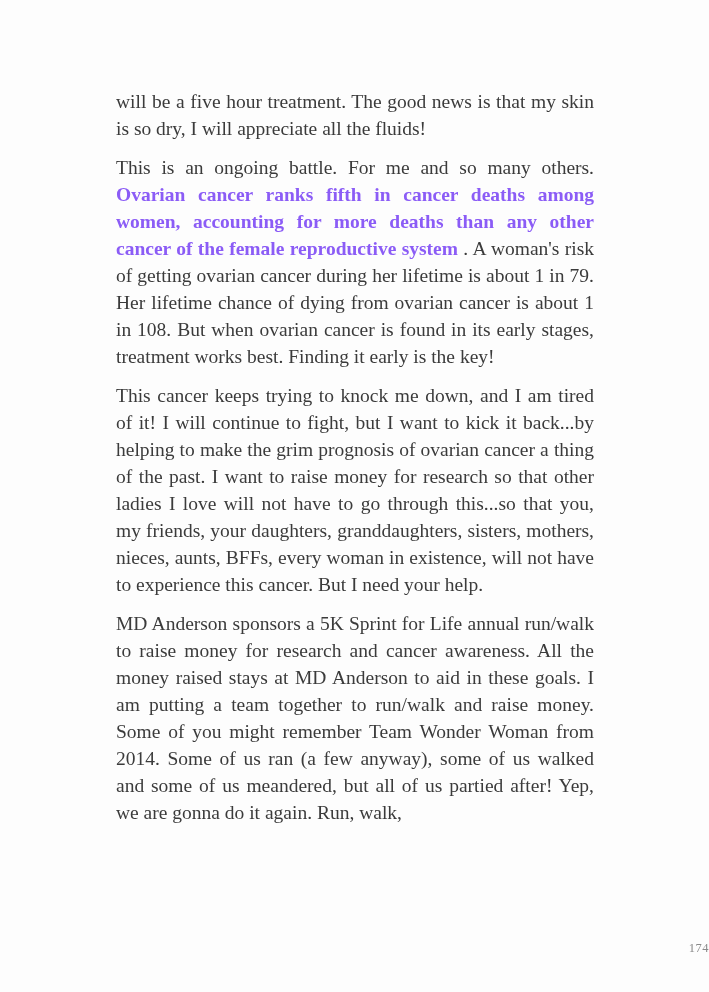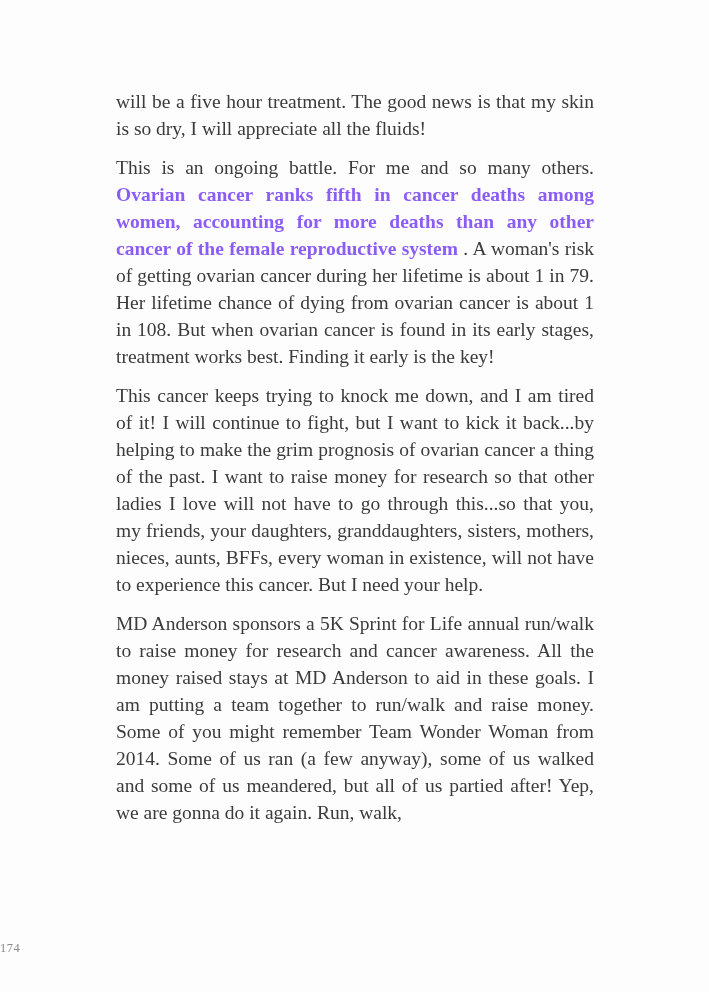--- a/index.html
+++ b/index.html
@@ -27,21 +27,21 @@
   }
   .text-block strong {
     font-weight: 700;
     color: #8b5cf6;
   }
   .page-number {
     position: absolute;
     bottom: 36px;
     left: 0;
     width: 100%;
-    text-align: left;
+    text-align: right;
     font-size: 12.5px;
     color: #8a8a8a;
     letter-spacing: 0.5px;
   }
 </style>
 </head>
 <body>
 
 <div class="page">
   <div class="text-block">

